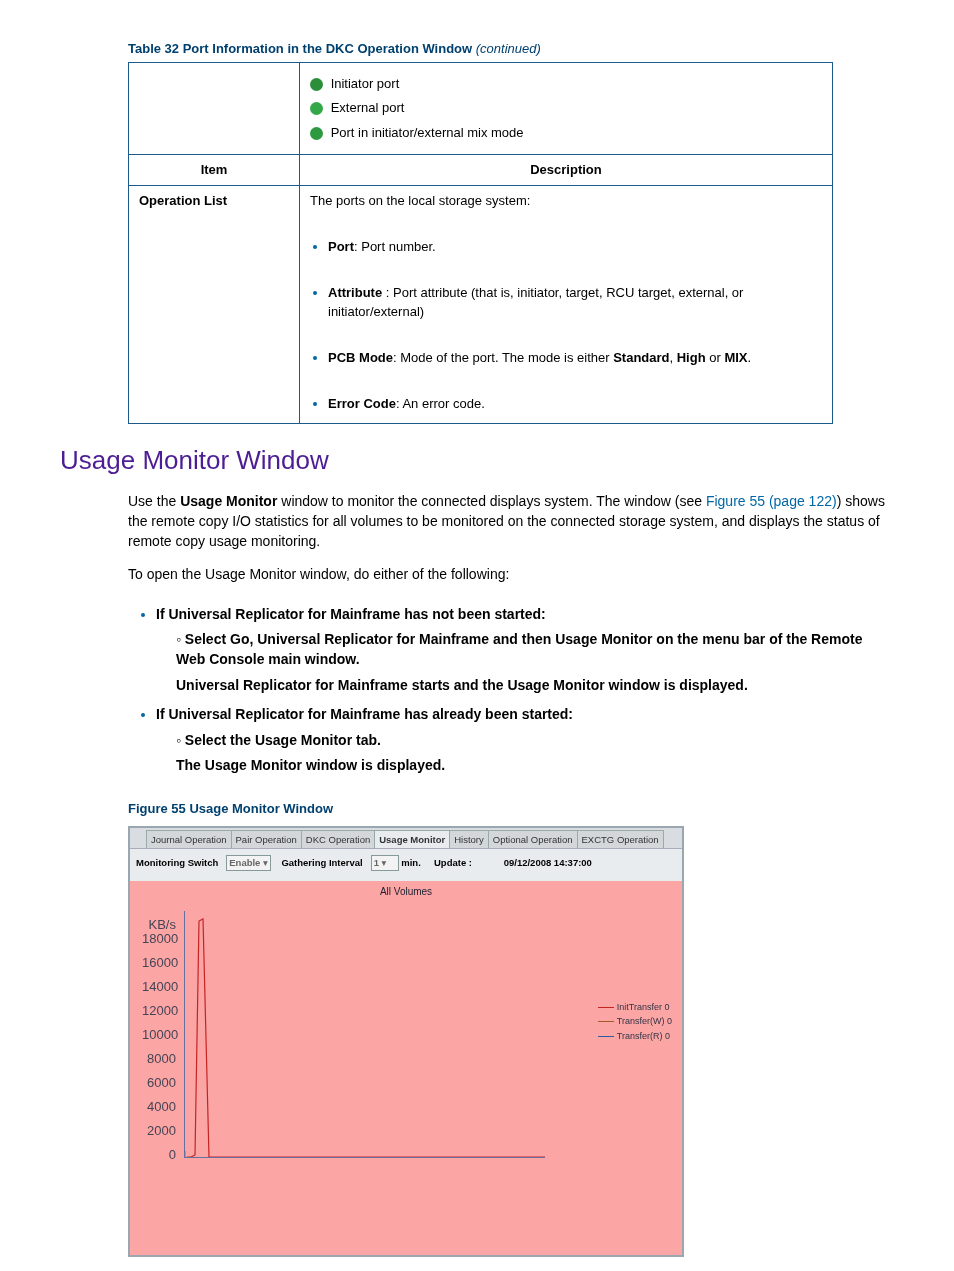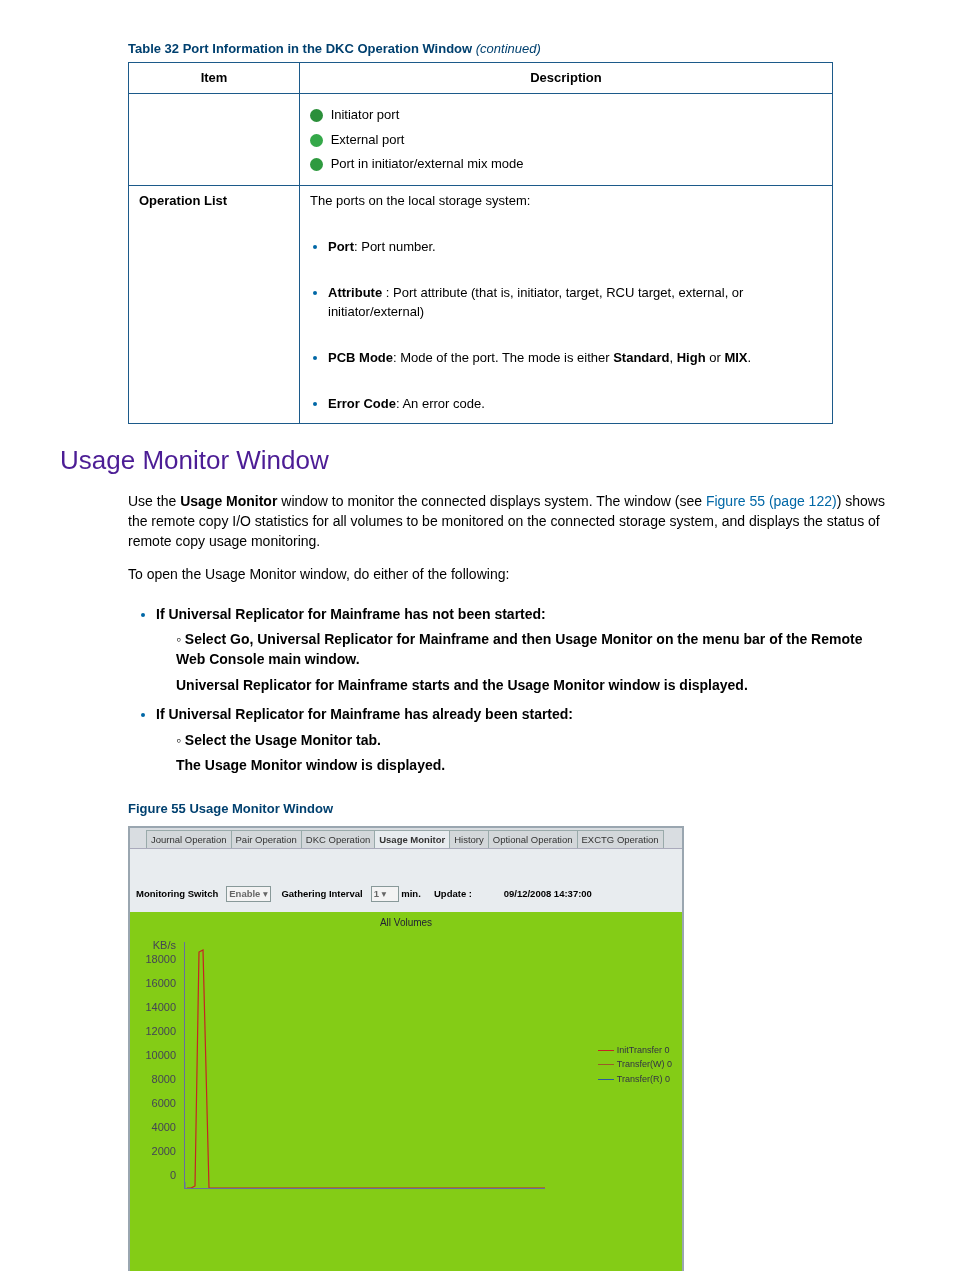--- a/index.html
+++ b/index.html
@@ -108,52 +108,51 @@
     font-size:11px;
   }
   .win-title .sq {
     display:inline-block; width:9px; height:9px; background:#1656a0; margin-right:4px; vertical-align:middle;
   }
   .controls-row {
     padding:6px 6px 10px 6px;
     font-size:9.5px;
     color:#000;
     font-weight:bold;
-    margin-top:31px;
   }
   .controls-row span { font-weight:bold; }
   .controls-row .dd {
     display:inline-block; border:1px solid #899; background:#f3f3f3; padding:0 2px; min-width:38px; font-weight:normal; color:#666;
   }
   .chart-area {
-    background:#84cc16;
+    background:#fca5a5;
     padding: 4px 8px 40px 8px;
     position:relative;
     height: 330px;
   }
   .chart-title { text-align:center; font-size:10px; color:#223; margin-bottom:4px;}
   .ylabel-col {
     position:absolute;
-    left:12px; top:26px;
-    font-size:11px; color:#445;
+    left:12px; top:35px;
+    font-size:13px; color:#445;
   }
   .ylabel-col div { height:24px; text-align:right; width:34px;}
   .plot {
     position:absolute;
     left:54px;
     top:30px;
     width:360px;
     height:246px;
     border-left:1px solid #6570a0;
     border-bottom:1px solid #6570a0;
   }
   .plot svg { position:absolute; left:0; top:0; }
   .legend {
     position:absolute;
-    right:10px; top:132px;
+    right:10px; top:120px;
     font-size:9px;
     color:#334;
   }
   .legend div { margin-bottom:2px; }
   .leg-line { display:inline-block; width:16px; height:0; border-top:1px solid; vertical-align:middle; margin-right:3px;}
   .footer {
     margin-top:24px;
     font-size:12px;
     color:#0c4a6e;
   }
@@ -161,30 +160,30 @@
 </head>
 <body>
 
 <div class="table-caption" style="margin-left:68px;">
   <span>Table 32 Port Information in the DKC Operation Window </span><span class="continued">(continued)</span>
 </div>
 
 <table class="info">
   <tbody>
       <tr>
-    <th>Item</th>
-    <th>Description</th>
-  </tr>
-  <tr>
     <td class="item-col"></td>
     <td>
       <div class="port-line"><span class="port-icon"></span> <span>Initiator port</span></div>
       <div class="port-line"><span class="port-icon ext"></span> <span>External port</span></div>
       <div class="port-line"><span class="port-icon mix"></span> <span>Port in initiator/external mix mode</span></div>
     </td>
+  </tr>
+  <tr>
+    <th>Item</th>
+    <th>Description</th>
   </tr>
   <tr>
     <td class="item-col">Operation List</td>
     <td>
       <div>The ports on the local storage system:</div>
       <ul class="desc">
         <li><b>Port</b><span>: Port number.</span></li>
         <li><b>Attribute </b><span>: Port attribute (that is, initiator, target, RCU target, external, or initiator/external)</span></li>
         <li><b>PCB Mode</b><span>: Mode of the port. The mode is either </span><b>Standard</b><span>, </span><b>High</b><span> or </span><b>MIX</b><span>.</span></li>
         <li><b>Error Code</b><span>: An error code.</span></li>

